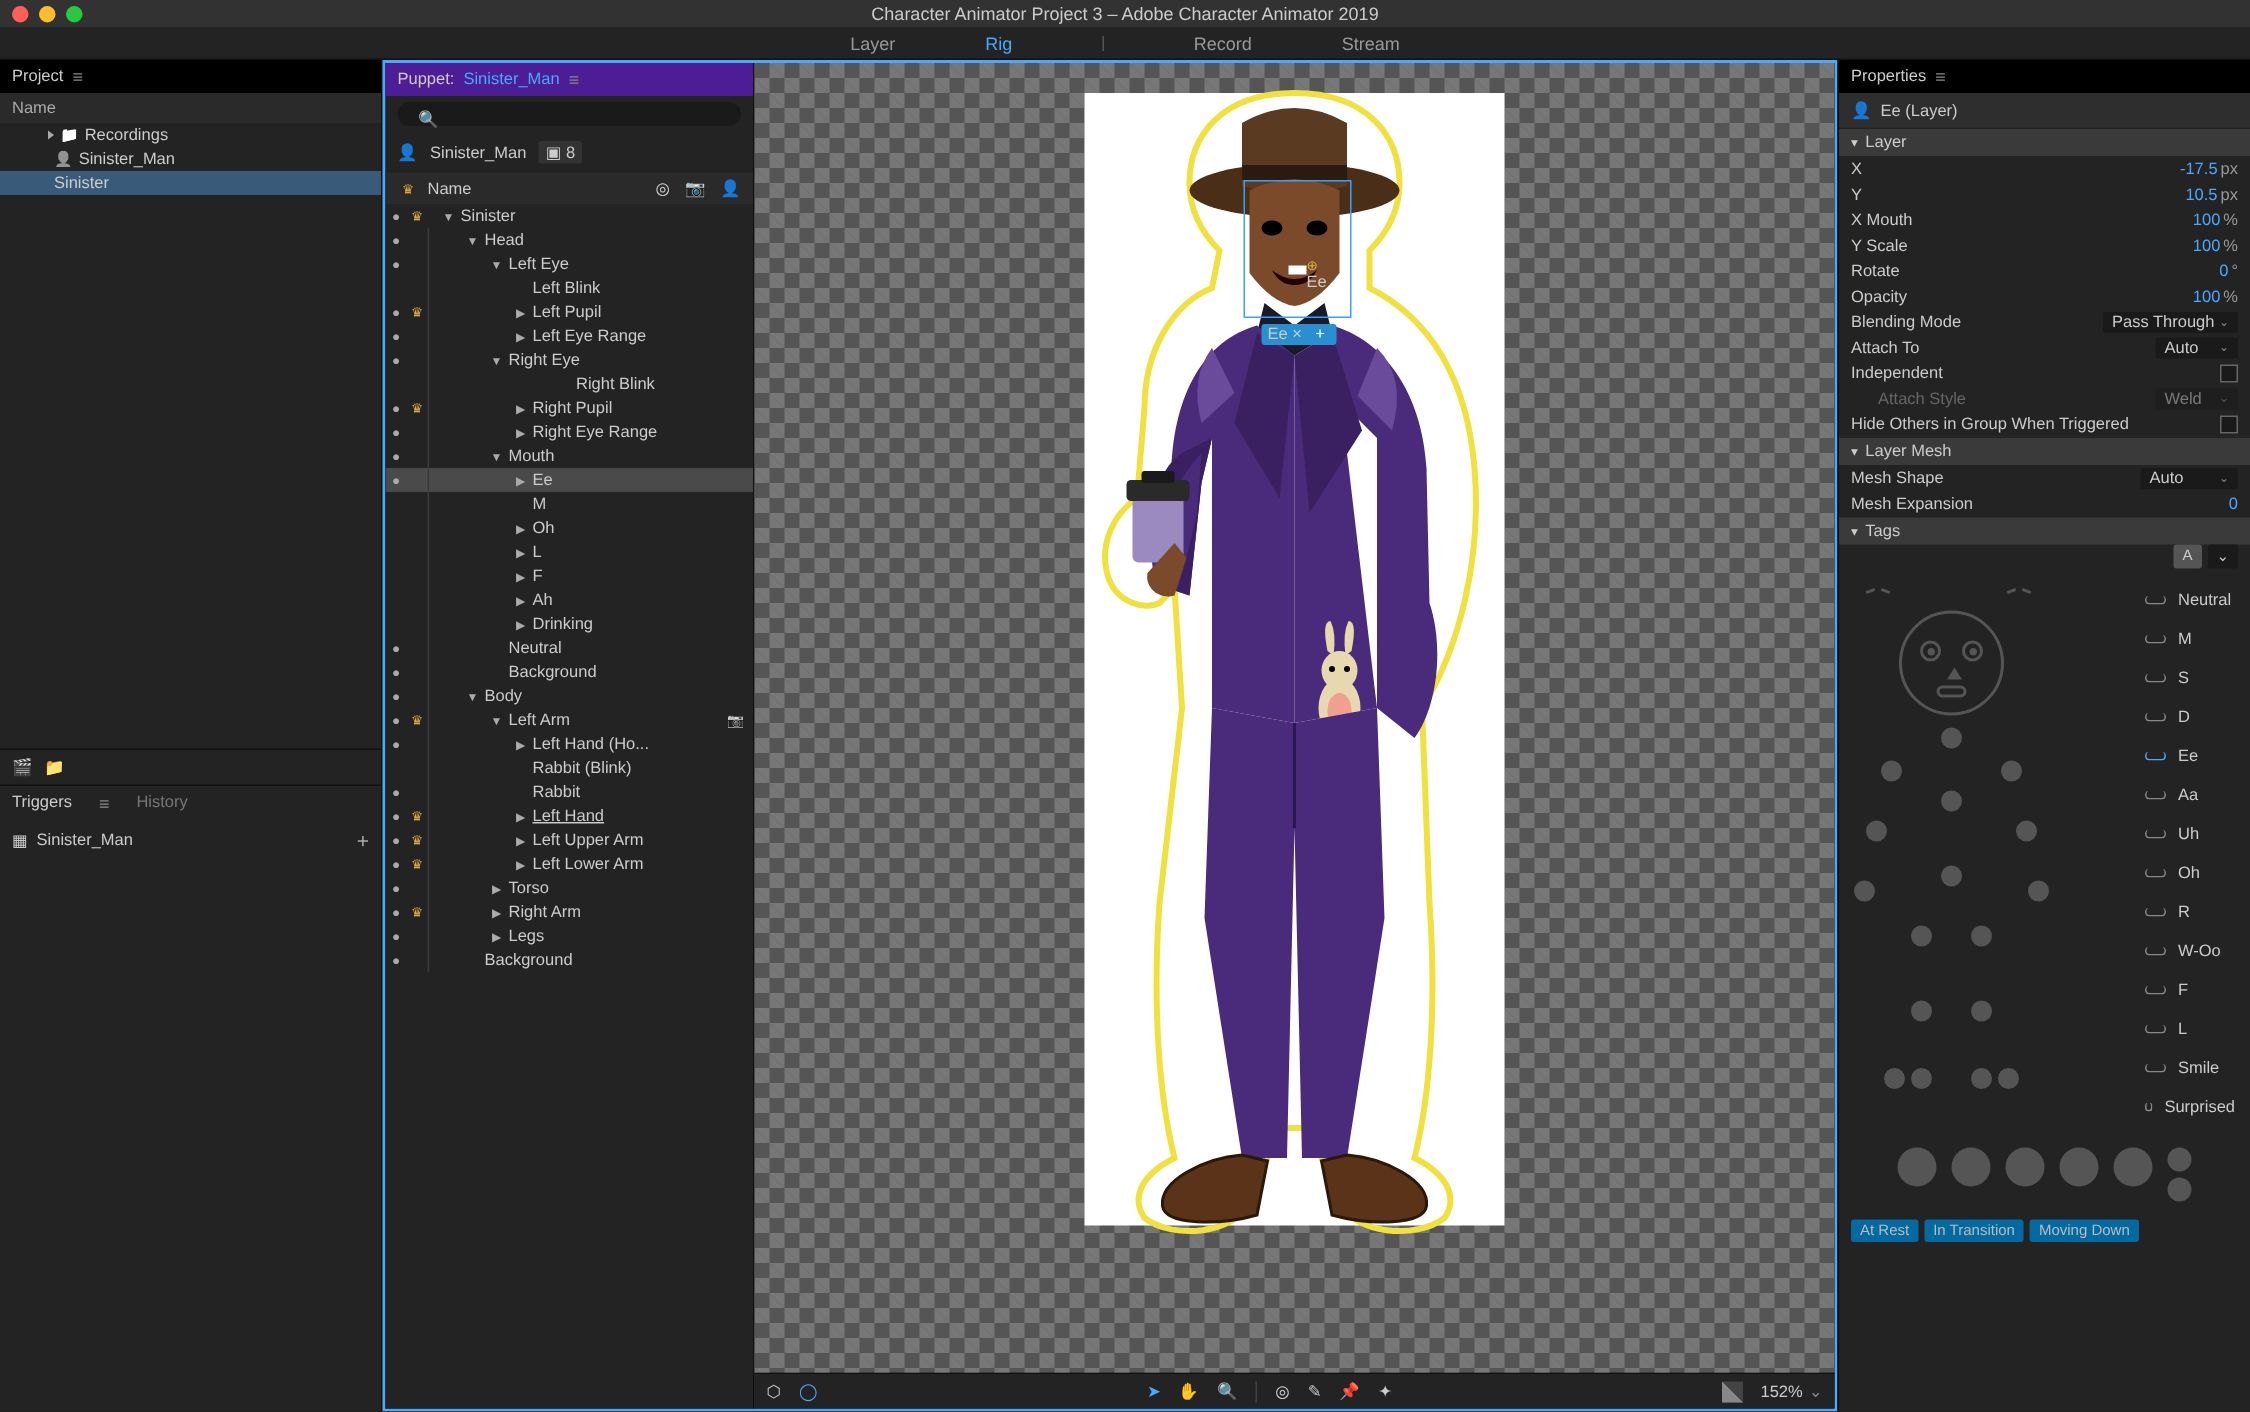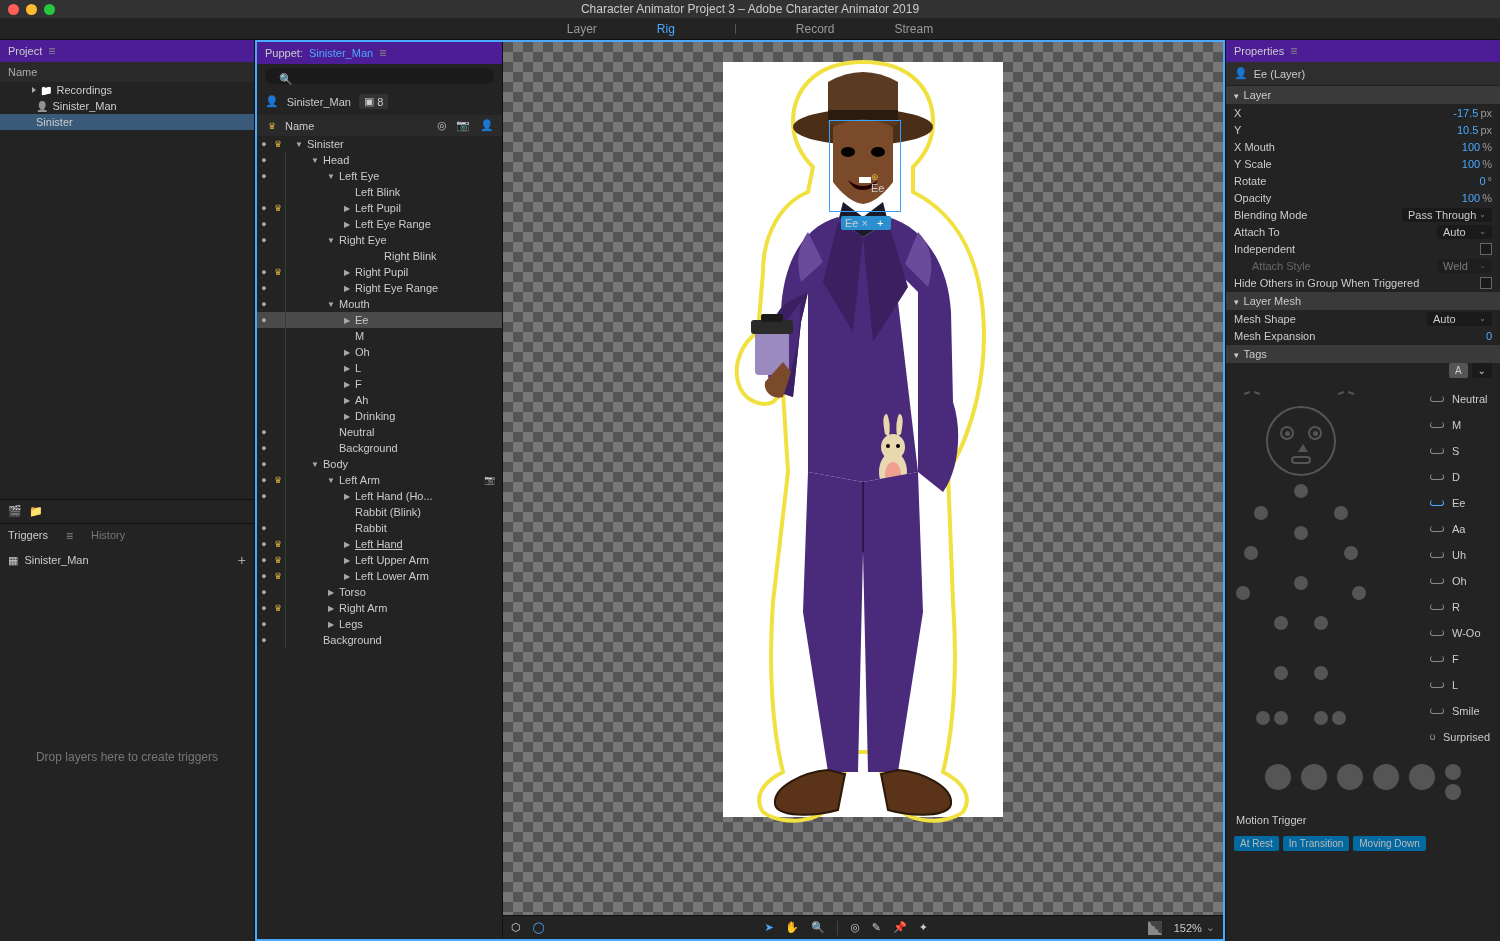--- a/index.html
+++ b/index.html
@@ -18,21 +18,21 @@
 .toptab.active { color:#4aa8ff; }
 .tabsep { width:1px; height:10px; background:#555; }
 
 
 .main { flex:1; display:flex; background:#272727; }
 .left { width:255px; background:#232323; display:flex; flex-direction:column; border-right:1px solid #111; }
 .center { flex:1; display:flex; flex-direction:column; border-top:2px solid #4aa8ff; border-left:2px solid #4aa8ff; border-right:2px solid #4aa8ff; border-bottom:2px solid #4aa8ff; }
 .right { width:275px; background:#232323; display:flex; flex-direction:column; border-left:1px solid #111; overflow:hidden; }
 
 
-.panel-head { height:22px; display:flex; align-items:center; padding:0 8px; background:#4c1d95; gap:6px; }
+.panel-head { height:22px; display:flex; align-items:center; padding:0 8px; background:#000000; gap:6px; }
 .panel-head .ptitle { color:#ccc; }
 .menu-icon { color:#888; font-size:12px; }
 .namehdr { padding:4px 8px; color:#aaa; background:#2a2a2a; }
 .row { height:16px; display:flex; align-items:center; padding-left:8px; gap:4px; }
 .row.selected { background:#3a5a7a; }
 .row .icon-folder::before { content:"📁"; font-size:10px; filter:grayscale(1) brightness(1.4); }
 .row .icon-puppet::before { content:"👤"; font-size:10px; filter:grayscale(1) brightness(1.4); }
 .row .tw { display:inline-block; width:0; height:0; border-left:4px solid #aaa; border-top:3px solid transparent; border-bottom:3px solid transparent; }
 .indent1 { padding-left:32px; }
 .indent2 { padding-left:36px; }
@@ -181,21 +181,20 @@
           <span class="menu-icon">≡</span>
           <span class="tab inactive">History</span>
         </div>
         <div class="trigger-row">
           <span style="display:flex;align-items:center;gap:6px;">
             <span>▦</span>
             <span>Sinister_Man</span>
           </span>
           <span class="plus">+</span>
         </div>
-        <div class="triggers-body">Drop layers here to create triggers</div>
       </div>
     </div>
 
     <div class="center">
       <div class="center-split">
 
         <div class="hier-col">
           <div class="puppet-bar">
             <span>Puppet:</span>
             <span class="pname">Sinister_Man</span>
@@ -726,21 +725,20 @@
         <div class="emoji"></div>
         <div class="emoji"></div>
         <div class="emoji"></div>
         <div class="emoji"></div>
         <div class="emoji"></div>
         <div style="display:flex;flex-direction:column;gap:4px;">
           <div class="emoji" style="width:16px;height:16px;"></div>
           <div class="emoji" style="width:16px;height:16px;"></div>
         </div>
       </div>
-      <div class="motion-trig">Motion Trigger</div>
       <div class="pill-row">
         <span class="pill">At Rest</span>
         <span class="pill">In Transition</span>
         <span class="pill">Moving Down</span>
       </div>
     </div>
   </div>
 </div>
 
 </body></html>

